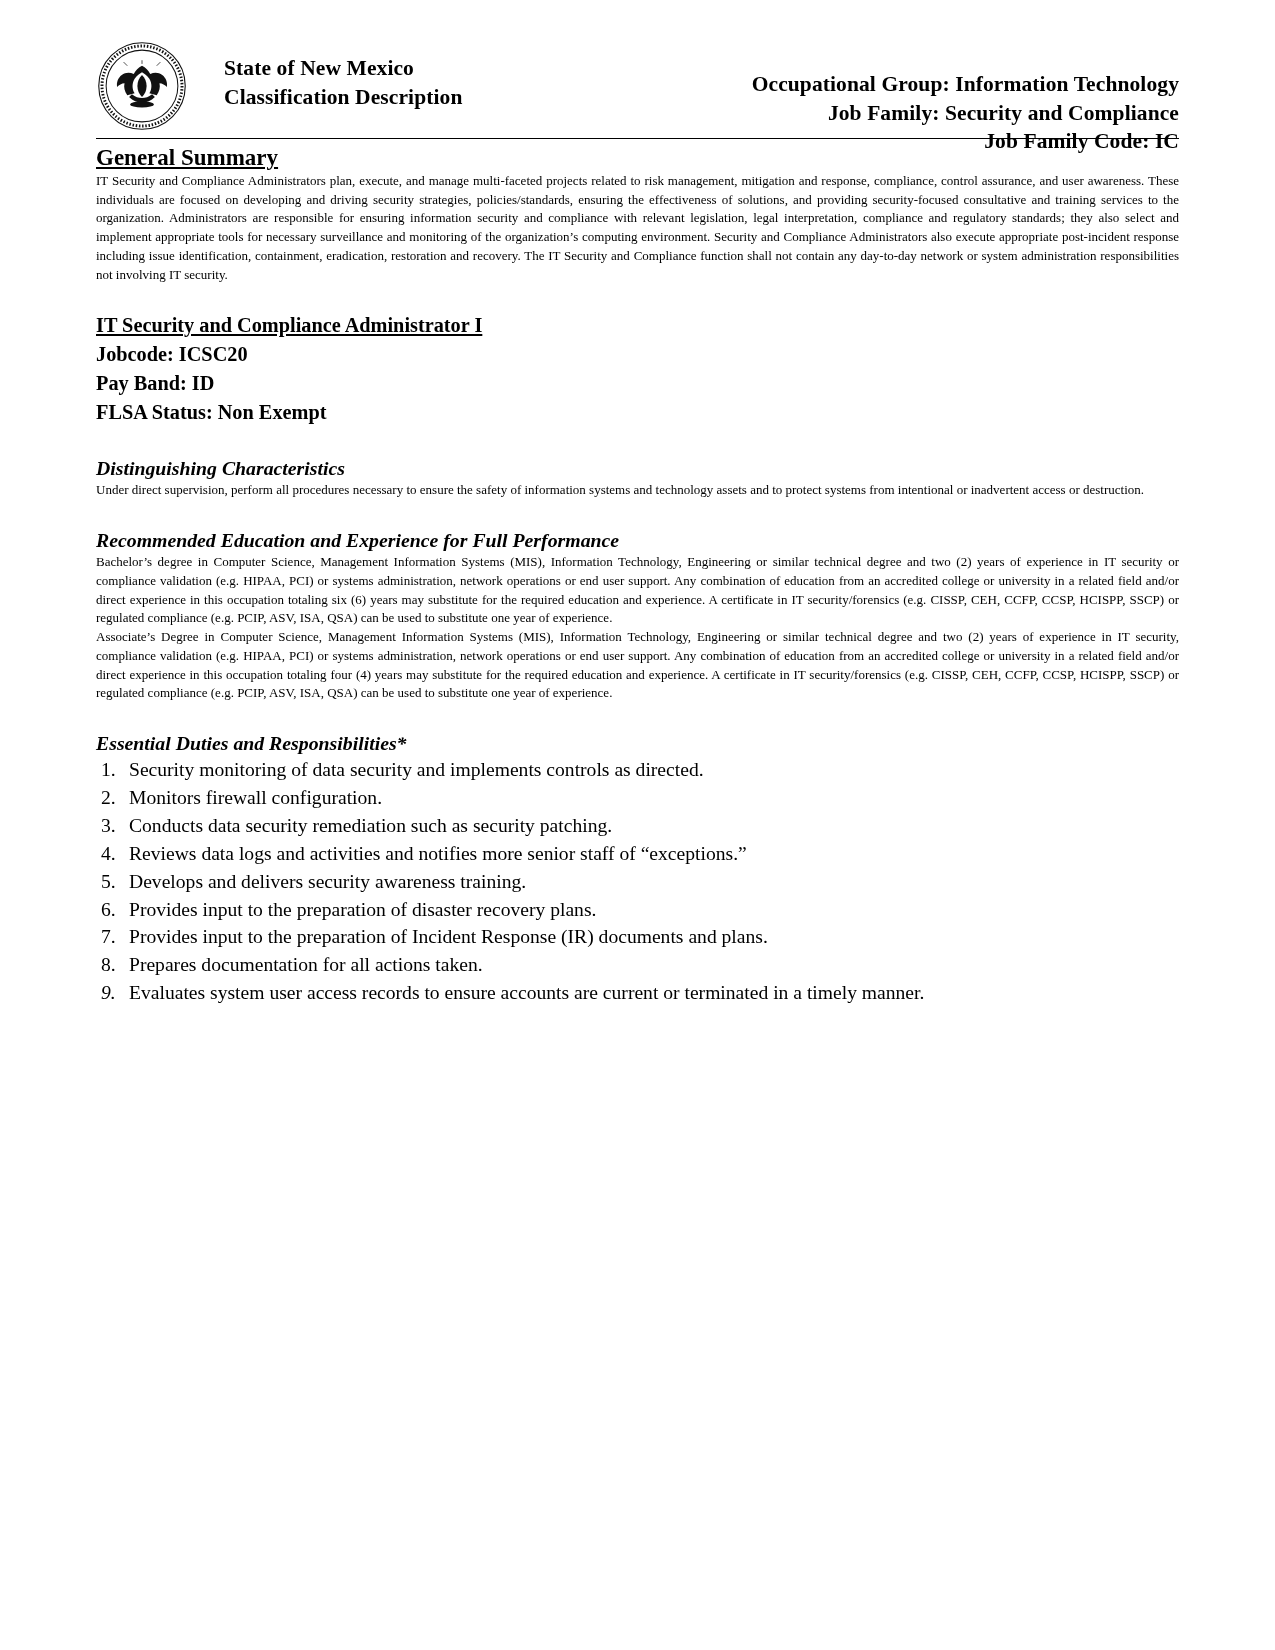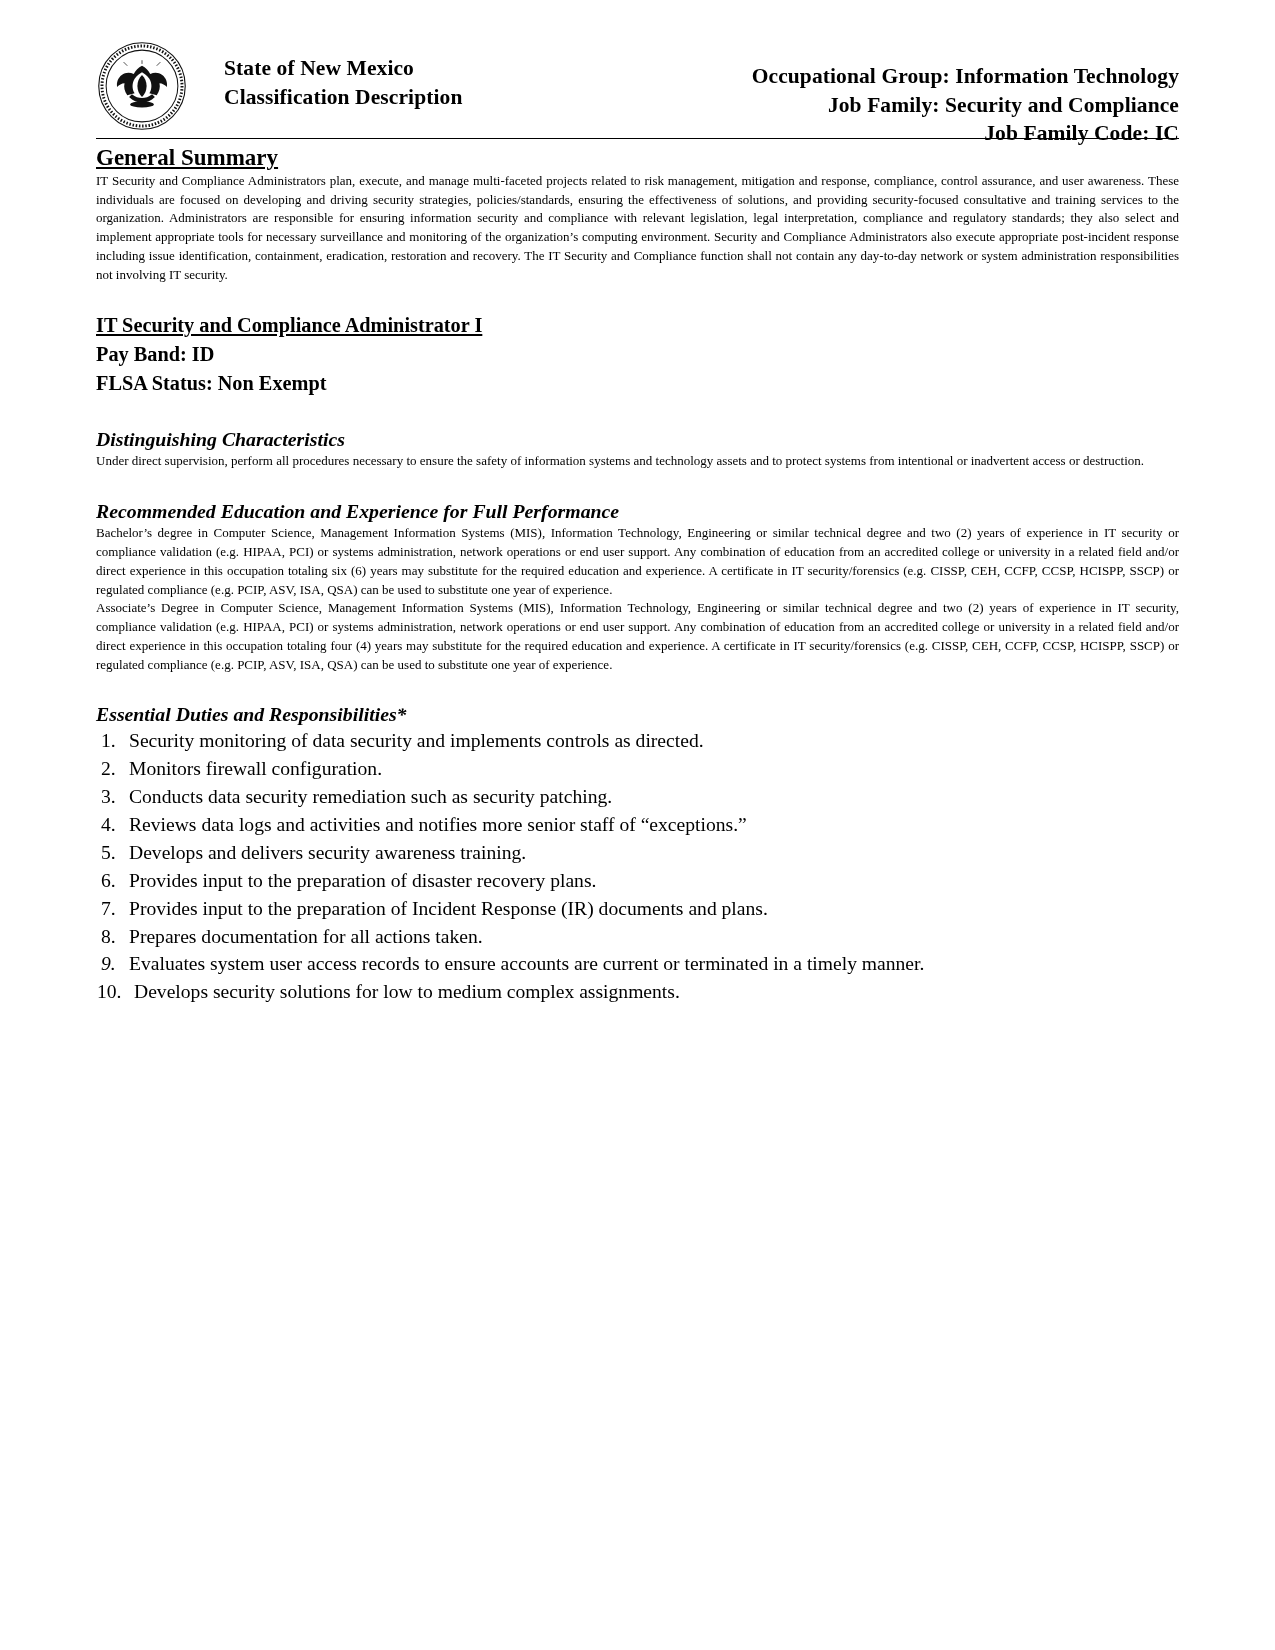--- a/index.html
+++ b/index.html
@@ -47,21 +47,21 @@
     font-size: 21.5px;
     line-height: 1.33;
     letter-spacing: 0.1px;
   }
   .header-right {
     text-align: right;
     font-weight: bold;
     font-size: 21.5px;
     line-height: 1.33;
     letter-spacing: 0.1px;
-    margin-top: 24px;
+    margin-top: 32px;
   }
 
   
   .doc-title {
     text-align: center;
     font-weight: bold;
     font-size: 21px;
     letter-spacing: 0.3px;
     margin-top: 10px;
     padding-bottom: 3px;
@@ -163,20 +163,21 @@
 
   <hr class="title-rule">
 
   <div>
     <div class="h-underline">General Summary</div>
     <p class="body-para">IT Security and Compliance Administrators plan, execute, and manage multi-faceted projects related to risk management, mitigation and response, compliance, control assurance, and user awareness.  These individuals are focused on developing and driving security strategies, policies/standards, ensuring the effectiveness of solutions, and providing security-focused consultative and training services to the organization. Administrators are responsible for ensuring information security and compliance with relevant legislation, legal interpretation, compliance and regulatory standards; they also select and implement appropriate tools for necessary surveillance and monitoring of the organization’s computing environment. Security and Compliance Administrators also execute appropriate post-incident response including issue identification, containment, eradication, restoration and recovery.  The IT Security and Compliance function shall not contain any day-to-day network or system administration responsibilities not involving IT security.</p>
   </div>
 
   <div class="jobblock">
     <div class="job-title" style="display:inline-block">IT Security and Compliance Administrator I</div>
+    <div>Jobcode: ICSC20</div>
     <div>Pay Band: ID</div>
     <div>FLSA Status: Non Exempt</div>
   </div>
 
   <div>
     <div class="sec-head">Distinguishing Characteristics</div>
     <p class="body-para">Under direct supervision, perform all procedures necessary to ensure the safety of information systems and technology assets and to protect systems from intentional or inadvertent access or destruction.</p>
   </div>
 
   <div>
@@ -220,20 +221,16 @@
           <span class="txt">Provides input to the preparation of Incident Response (IR) documents and plans.</span>
         </li>
         <li>
           <span class="num">8.</span>
           <span class="txt">Prepares documentation for all actions taken.</span>
         </li>
         <li>
           <span class="num italic">9.</span>
           <span class="txt">Evaluates system user access records to ensure accounts are current or terminated in a timely manner.</span>
         </li>
-        <li>
-          <span class="num wide">10.</span>
-          <span class="txt">Develops security solutions for low to medium complex assignments.</span>
-        </li>
       </ul>
   </div>
 
 </div>
 
 </body></html>

